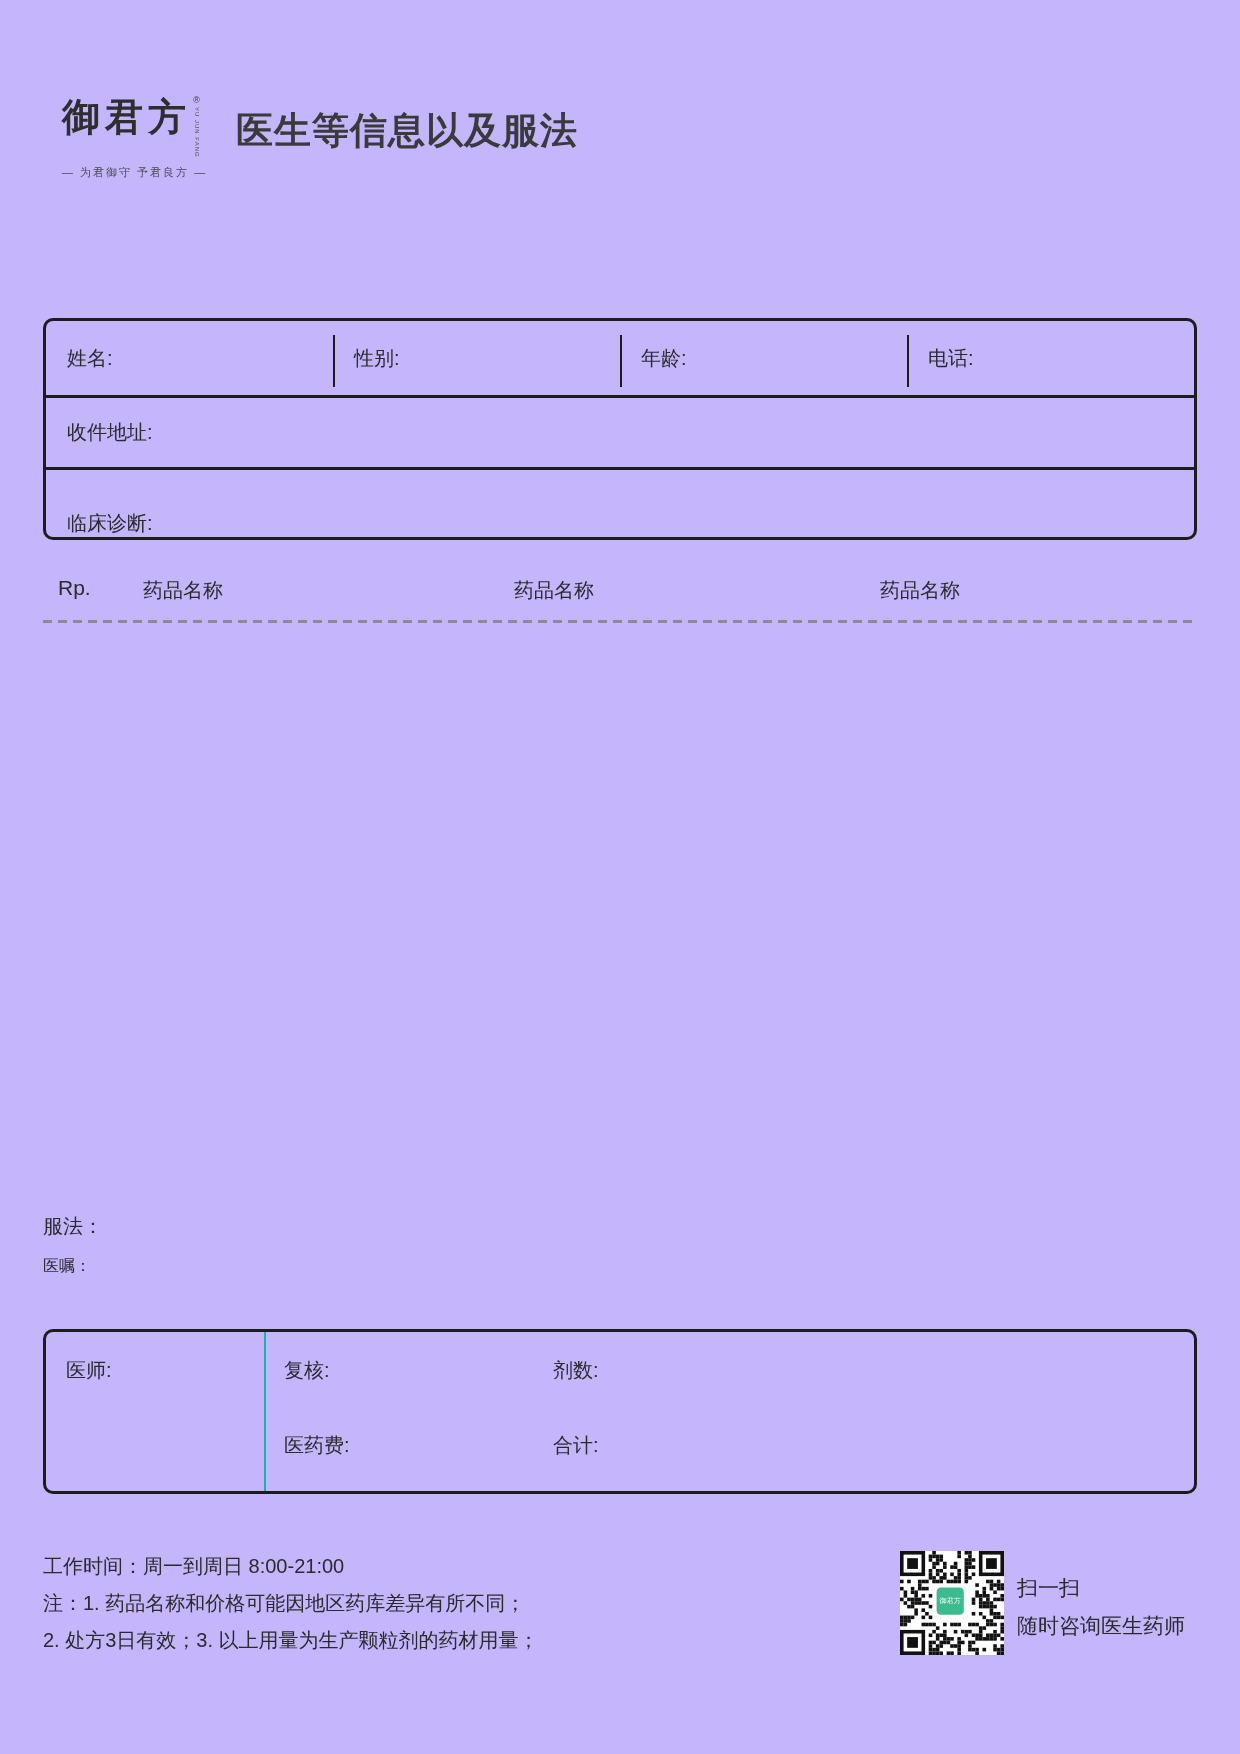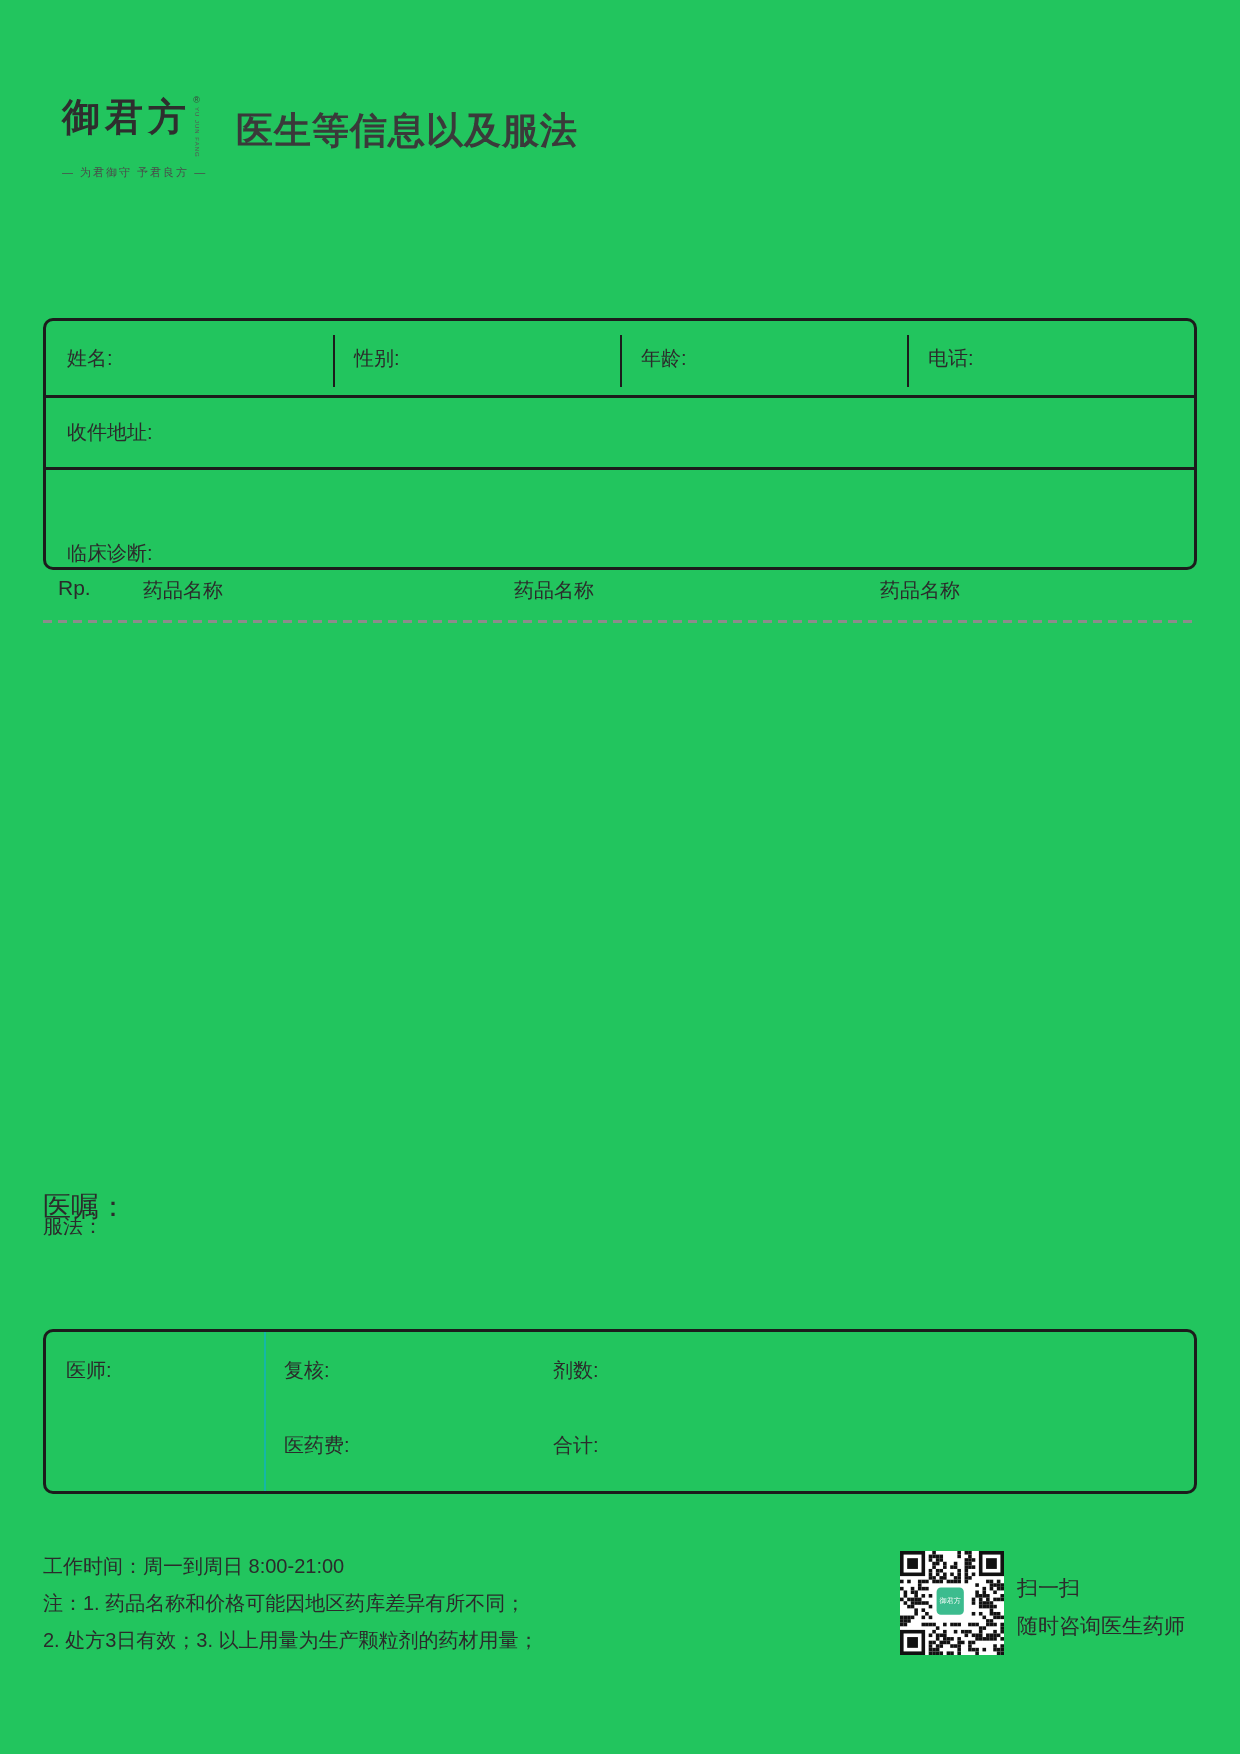--- a/index.html
+++ b/index.html
@@ -1,17 +1,17 @@
 <!DOCTYPE html>
 <html><head>
 <meta charset="utf-8">
 <style>
   html,body{margin:0;padding:0;background:#ffffff;}
   #page{
-    position:relative;width:1240px;height:1754px;margin:0 auto;background:#22c55e;
+    position:relative;width:1240px;height:1754px;margin:0 auto;background:#c4b5fd;
     font-family:"Liberation Sans",sans-serif;color:#2b2b2b;overflow:hidden;
   }
   .abs{position:absolute;}
 
   
   .logo-block{left:62px;top:94px;}
   .logo-row{display:flex;align-items:flex-start;}
   .logo-text{
     font-family:"DejaVu Serif",serif;font-weight:bold;font-size:38px;line-height:46px;
     color:#2e2e2e;letter-spacing:5px;
@@ -29,21 +29,21 @@
   }
 
   
   .meta-row{left:43px;top:246px;width:1154px;height:30px;font-size:20px;}
   .meta-notice{position:absolute;left:0;top:0;white-space:nowrap;}
   .meta-date{position:absolute;left:622px;top:0;white-space:nowrap;}
   .meta-rxno{position:absolute;left:887px;top:0;white-space:nowrap;}
 
   
   .patient-box{
-    left:43px;top:318px;width:1154px;height:252px;box-sizing:border-box;
+    left:43px;top:318px;width:1154px;height:222px;box-sizing:border-box;
     border:3px solid #1c1c1c;border-radius:10px;display:flex;flex-direction:column;
   }
   .pb-row{display:flex;align-items:center;font-size:20px;}
   .pb-row1{height:74px;border-bottom:3px solid #1c1c1c;}
   .pb-row2{height:69px;border-bottom:3px solid #1c1c1c;}
   .pb-row3{flex:1;align-items:flex-end;}
   .pb-cell{flex:1;display:flex;align-items:center;height:100%;position:relative;padding-left:21px;box-sizing:border-box;}
   .pb-cell + .pb-cell::before{
     content:"";position:absolute;left:0;top:14px;width:2px;height:52px;background:#1c1c1c;
   }
@@ -56,21 +56,21 @@
   .drug-col-2{position:absolute;left:471px;top:1px;}
   .drug-col-3{position:absolute;left:837px;top:1px;}
 
   .dash-line{
     left:43px;top:620px;width:1154px;height:3px;
     background:repeating-linear-gradient(to right,#8c8c8c 0 9px,transparent 9px 15px);
   }
 
   
   .usage-label{left:43px;top:1213px;font-size:20px;}
-  .advice-label{left:43px;top:1188px;font-size:28px;}
+  .advice-label{left:43px;top:1256px;font-size:16px;}
 
   
   .sign-box{
     left:43px;top:1329px;width:1154px;height:165px;box-sizing:border-box;
     border:3px solid #1c1c1c;border-radius:10px;display:flex;font-size:20px;
   }
   .sb-left{width:220px;border-right:2px solid #14b8a6;box-sizing:border-box;padding:25px 0 0 20px;}
   .sb-right{flex:1;position:relative;}
   .sb-review{position:absolute;left:18px;top:25px;}
   .sb-dose{position:absolute;left:287px;top:25px;}

